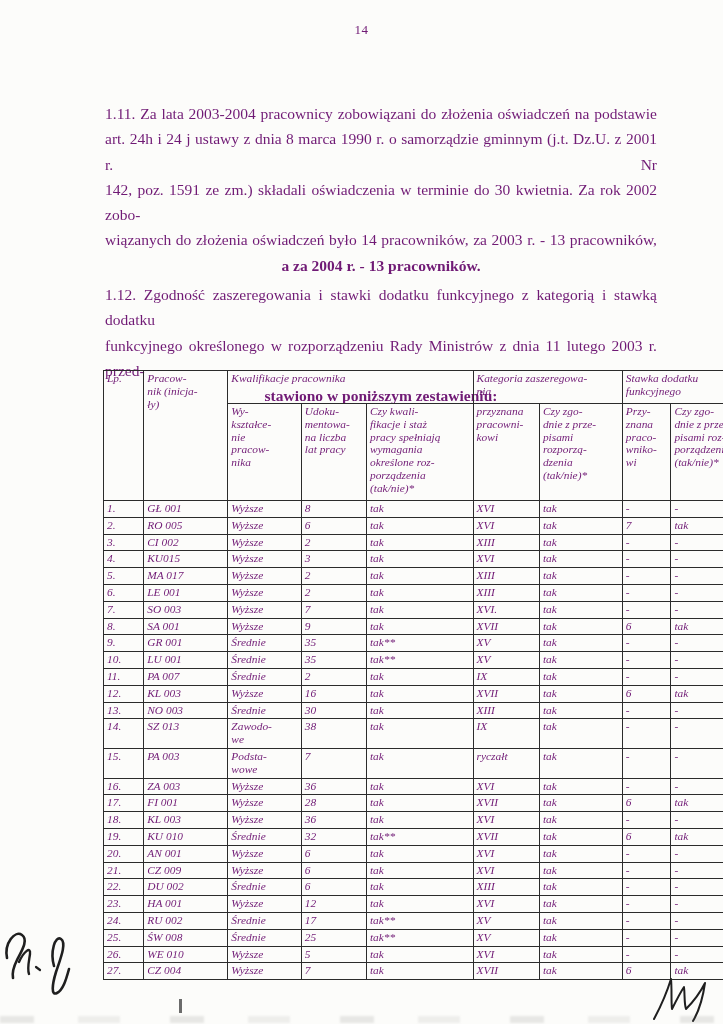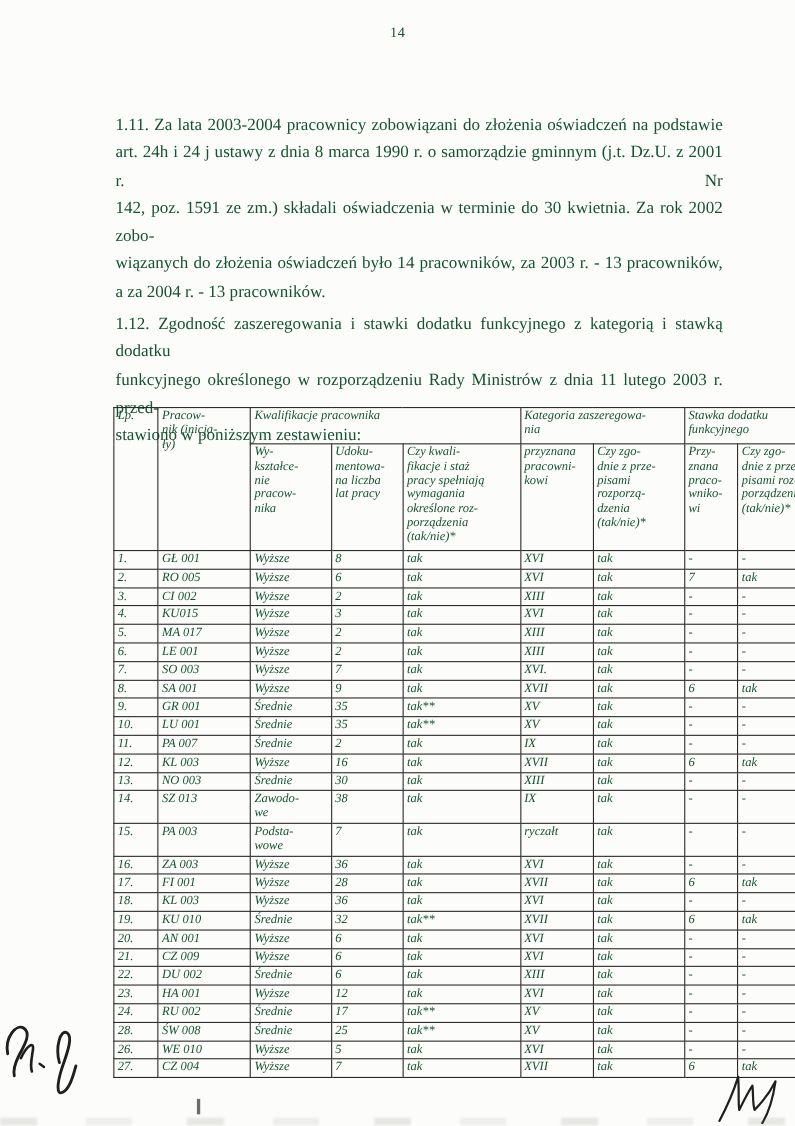--- a/index.html
+++ b/index.html
@@ -1,34 +1,34 @@
 <!DOCTYPE html>
 <html><head>
 <meta charset="utf-8">
 <style>
   html,body { margin:0; padding:0; background:#e8e8e6; }
   .page {
     position: relative;
     width: 723px; height: 1024px;
     margin: 0 auto;
     background: #fcfcfa;
-    color: #14532d;
+    color: #701a75;
     font-family: "Liberation Serif", "DejaVu Serif", serif;
     overflow: hidden;
   }
   .page-number {
     position: absolute; top: 22px; left: 0; right: 0;
     text-align: center; font-size: 13px; letter-spacing: .5px;
   }
   .para {
     position: absolute; left: 105px; width: 552px;
     font-size: 15.5px; line-height: 25.3px;
   }
   .para .jline { text-align: justify; text-align-last: justify; }
-  .para .lline { text-align: left; }
+  .para .lline { text-align: center; font-weight: bold; }
   .p111 { top: 101px; }
   .p112 { top: 282px; }
   .evidence {
     position: absolute; top: 237px; left: 105px; width: 552px;
     box-sizing: border-box; padding-right: 38px;
     text-align: right; font-size: 15.5px;
   }
   table.qual {
     position: absolute; top: 370px; left: 103px;
     width: 649px; table-layout: fixed;
@@ -406,21 +406,21 @@
           <td>RU 002</td>
           <td>Średnie</td>
           <td>17</td>
           <td>tak**</td>
           <td>XV</td>
           <td>tak</td>
           <td>-</td>
           <td>-</td>
         </tr>
         <tr>
-          <td>28.</td>
+          <td>25.</td>
           <td>ŚW 008</td>
           <td>Średnie</td>
           <td>25</td>
           <td>tak**</td>
           <td>XV</td>
           <td>tak</td>
           <td>-</td>
           <td>-</td>
         </tr>
         <tr>

